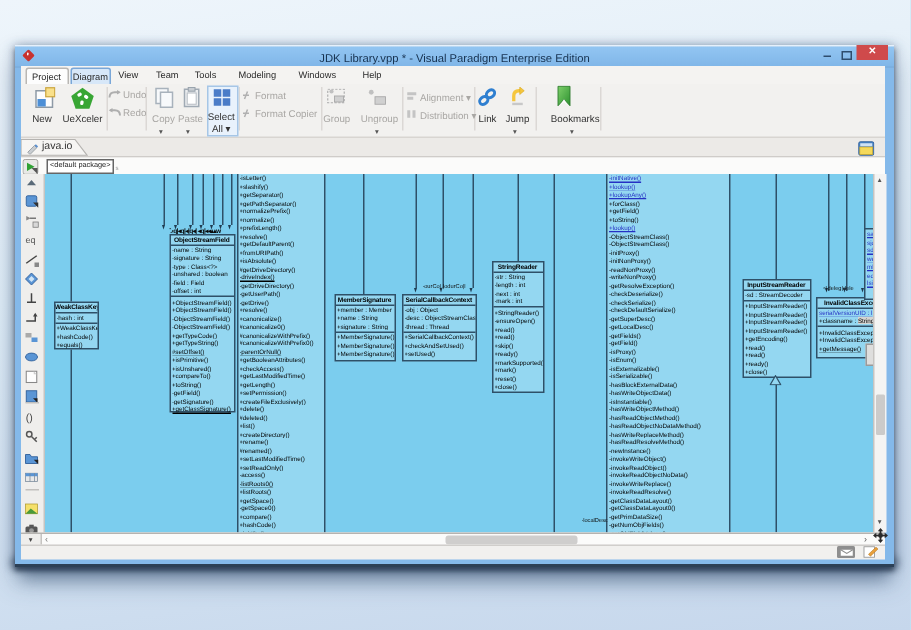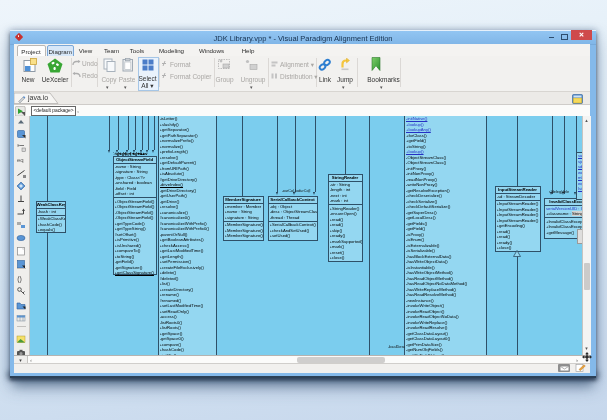--- a/index.html
+++ b/index.html
@@ -31,21 +31,21 @@
 .bl{color:#2531c4;text-decoration:underline}
 .vl{position:absolute;width:1px;background:#2e5068}
 .lab{position:absolute;font-size:3.8px;color:#111;white-space:nowrap;overflow:hidden}
 .arr{position:absolute;width:0;height:0;border-left:1.6px solid transparent;border-right:1.6px solid transparent;border-top:3px solid #1e3a50}
 .pi{position:absolute;left:2px;width:10px;height:10px}
 </style></head><body>
 <div class="abs" style="left:8px;top:372px;width:590px;height:7px;background:rgba(35,50,70,.7);filter:blur(3px)"></div>
 <div class="abs" style="left:14px;top:376px;width:578px;height:10px;background:rgba(55,75,100,.4);filter:blur(5px)"></div>
 <div id="win">
     <div id="title">
-      <span class="t">JDK Library.vpp * - Visual Paradigm Alignment Edition</span>
+      <span class="t">JDK Library.vpp * - Visual Paradigm Enterprise Edition</span>
     </div>
     <div class="abs" style="left:5.5px;top:3.5px;width:6px;height:6px;background:#c8322f;transform:rotate(45deg);border-radius:1px"></div>
     <div class="abs" style="left:7.6px;top:5.4px;width:1.8px;height:1.8px;background:#fff;border-radius:50%"></div>
     <div class="abs" style="left:539px;top:6.5px;width:5px;height:1.3px;background:#2e4d6e"></div>
     <div class="abs" style="left:551px;top:3.5px;width:4.5px;height:4px;border:1px solid #2e4d6e;background:transparent"></div>
     <div id="closeb">✕</div>
     <div id="client">
       <div id="tabs">
         <div class="tab" style="left:2.5px;width:27.0px;background:#fdfdfd;border:0.5px solid #b9b7b4;border-radius:2px 2px 0 0;">Project</div>
         <div class="tab" style="left:33px;width:24.5px;background:#d7e7f8;border:0.5px solid #7aa7d8;border-radius:2px 2px 0 0;">Diagram</div>

